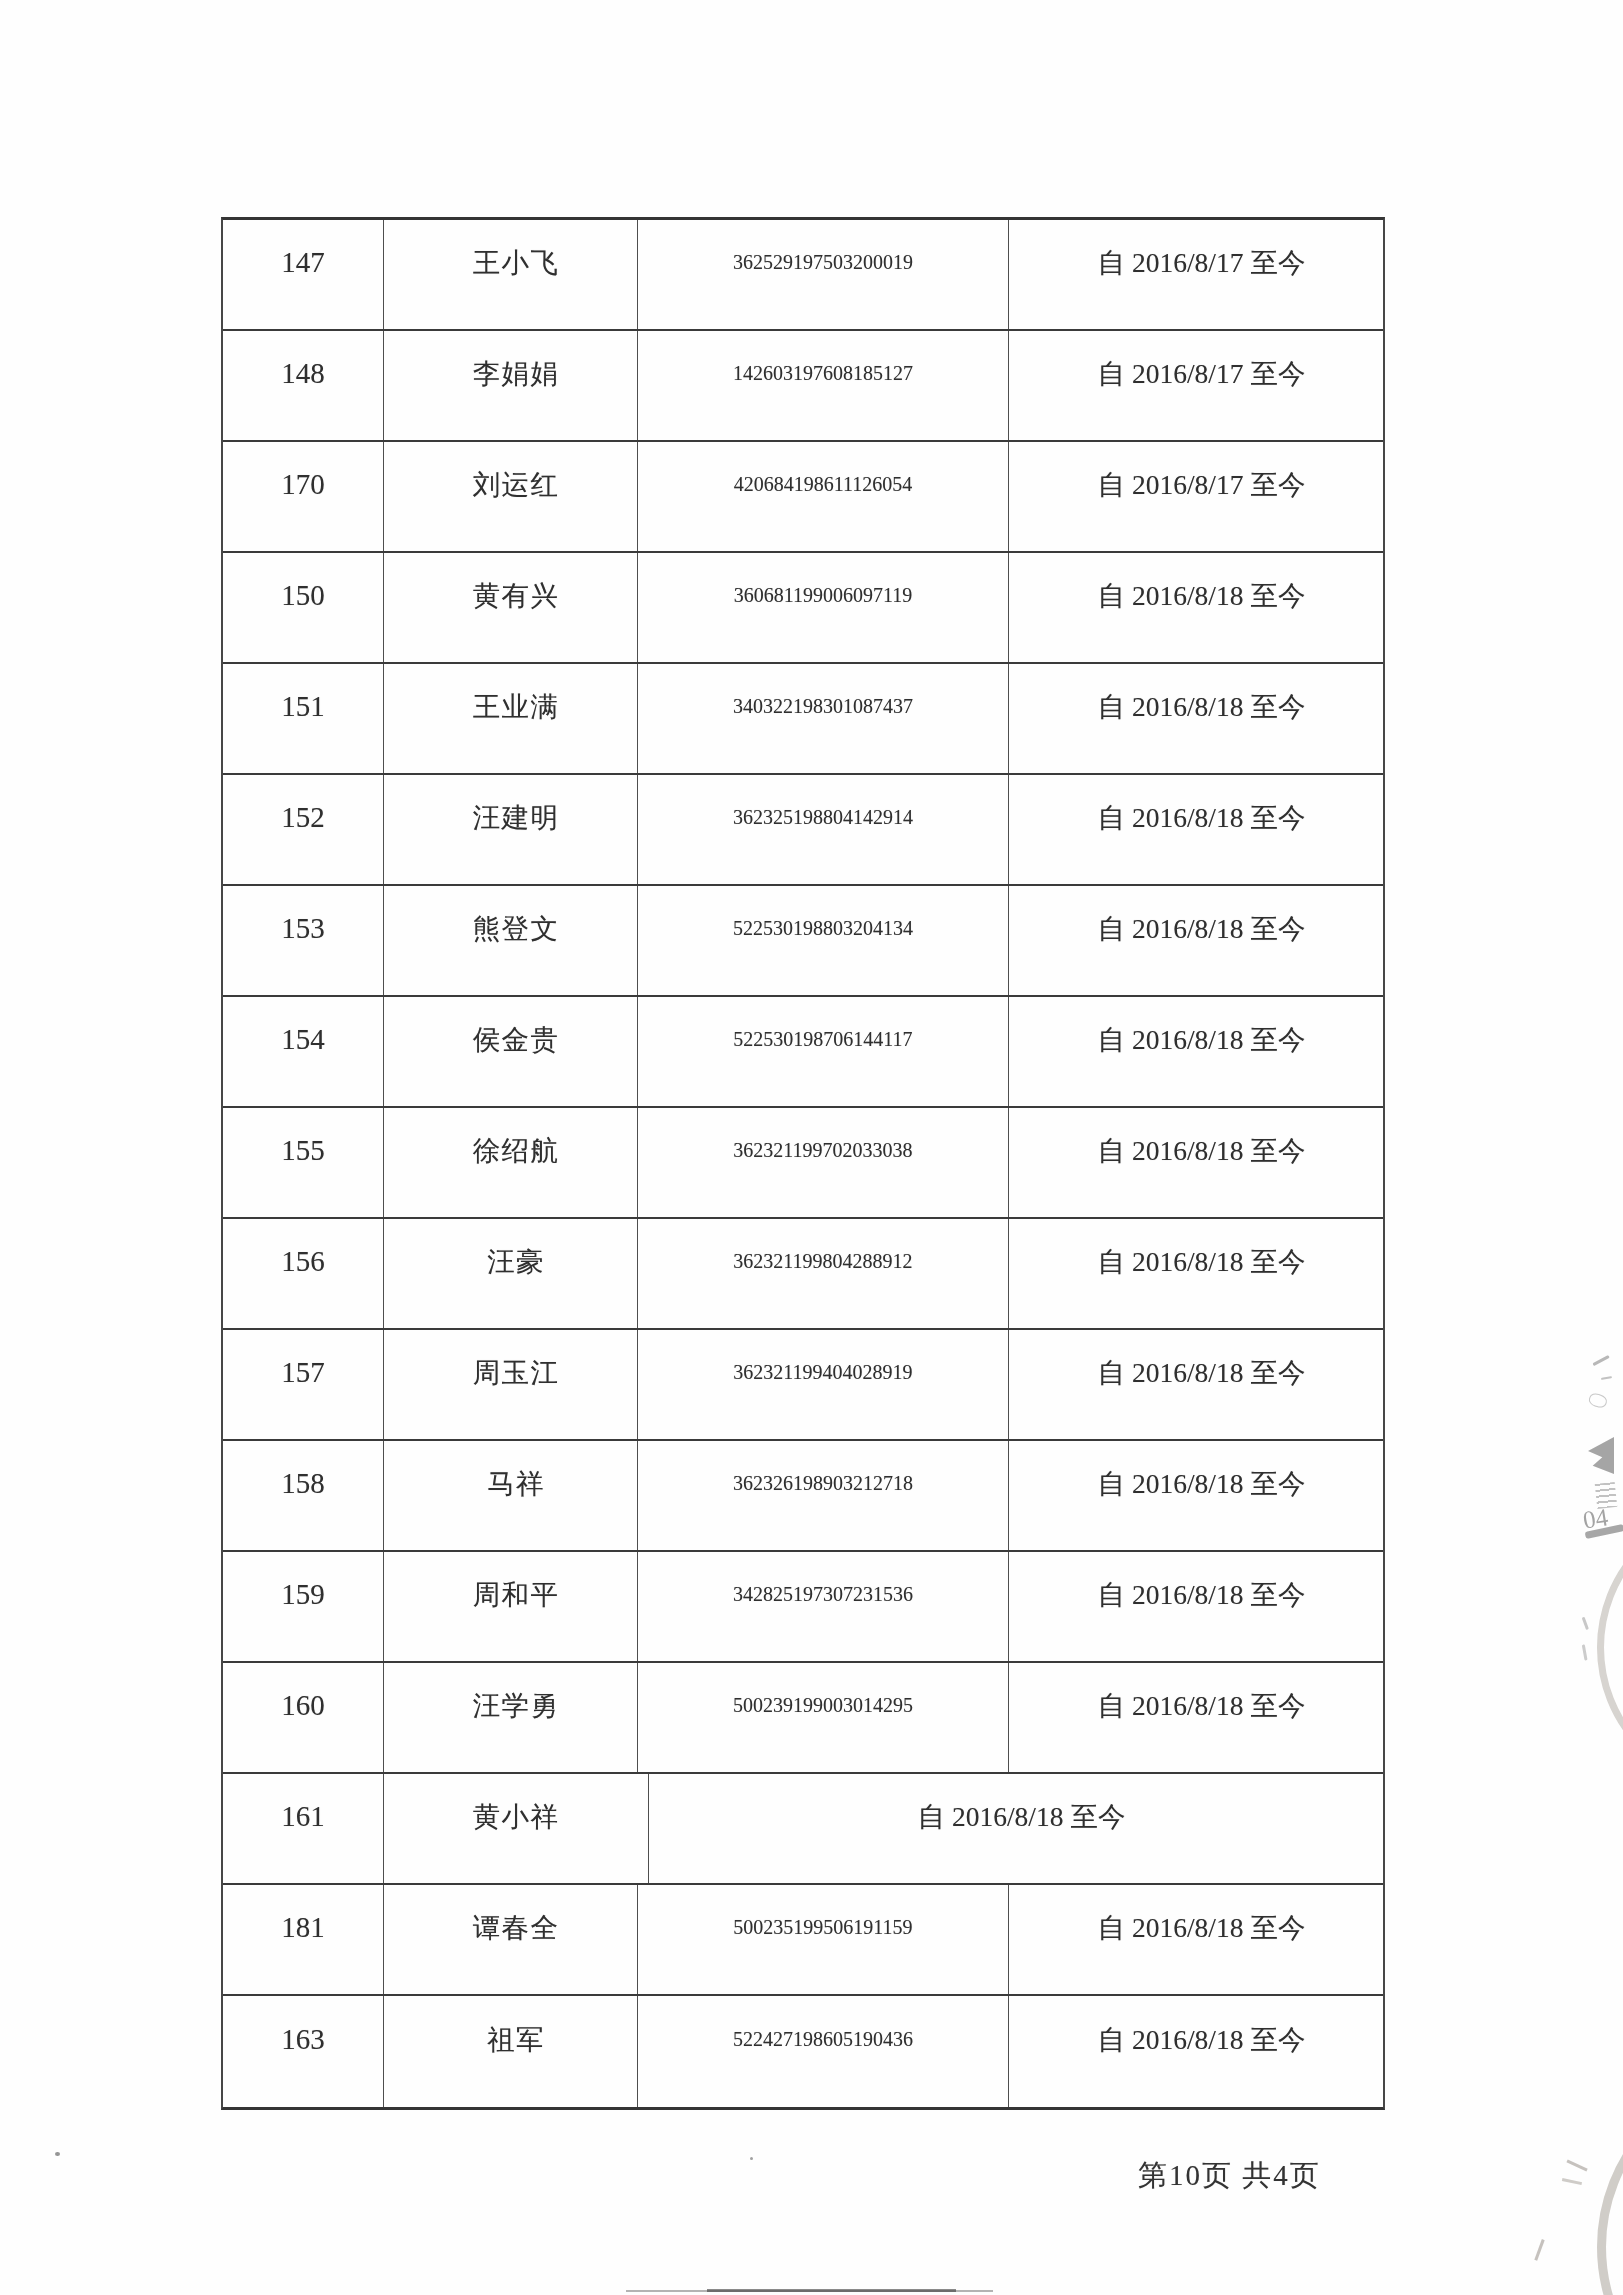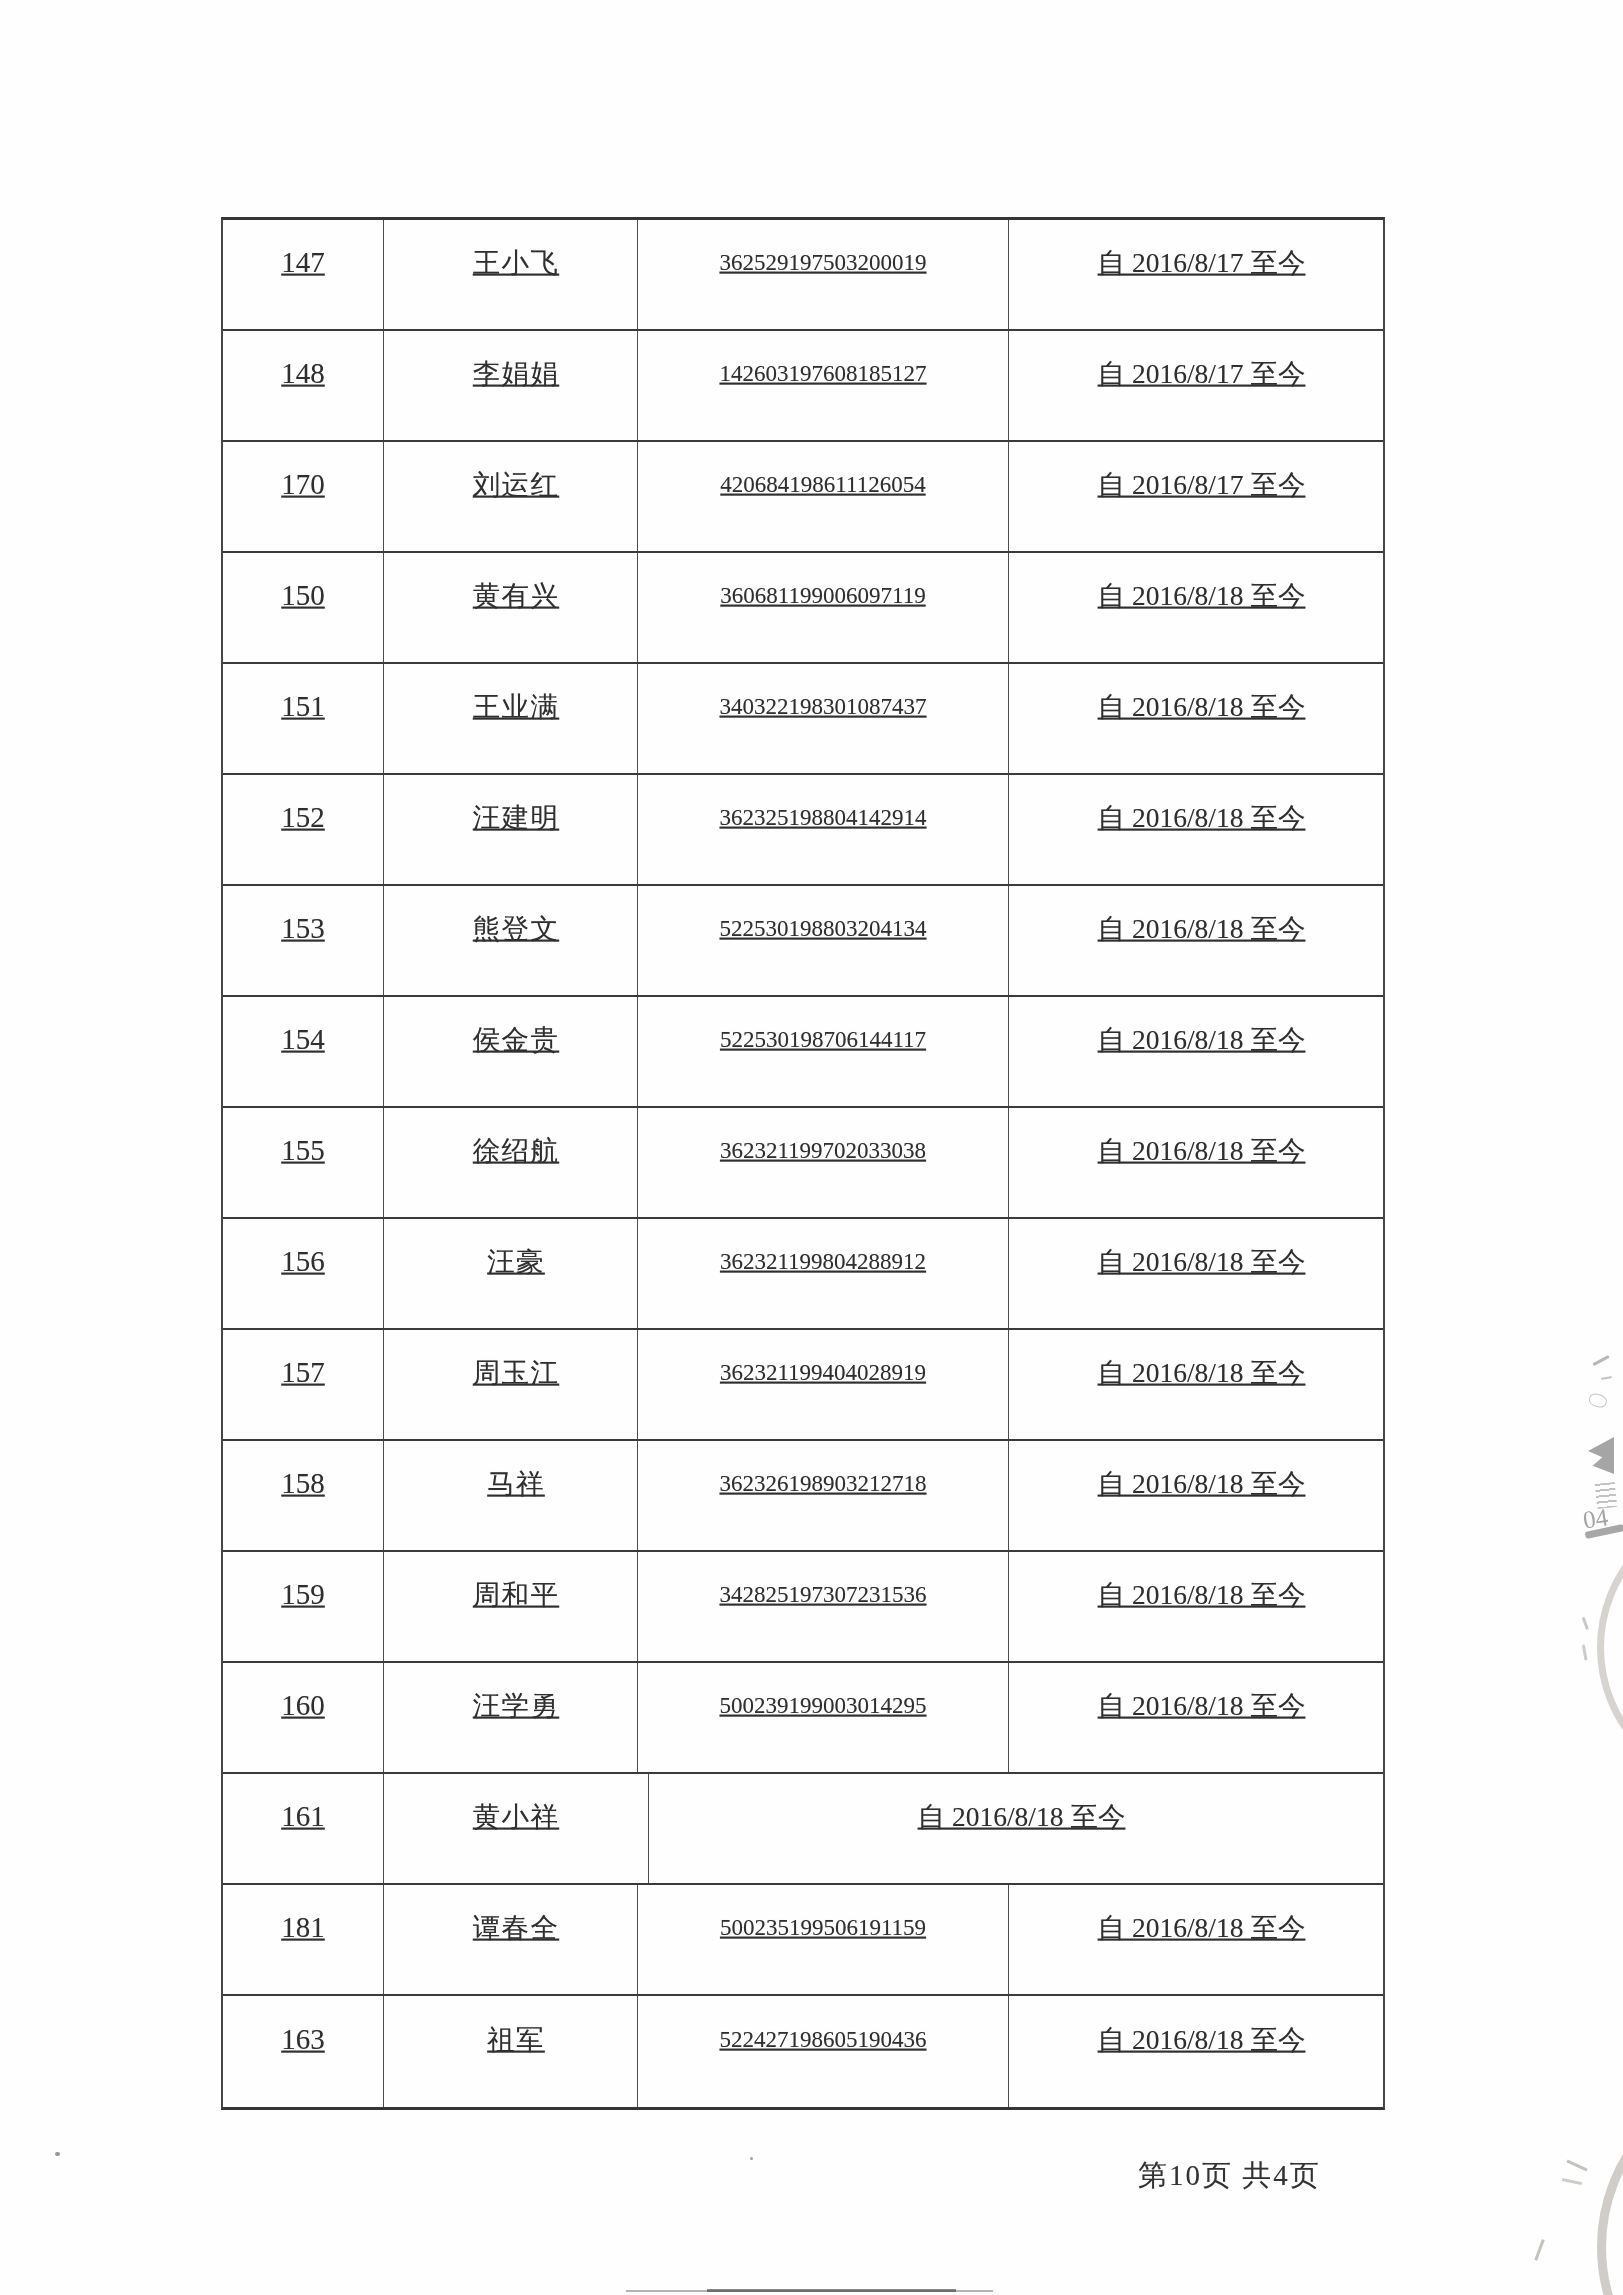--- a/index.html
+++ b/index.html
@@ -18,21 +18,20 @@
   .roster-table {
     position: absolute;
     left: 221px;
     top: 217px;
     width: 1164px;
     border-top: 3.3px solid #353535;
     border-bottom: 3.3px solid #353535;
     border-left: 2px solid #474747;
     border-right: 2px solid #474747;
     box-sizing: border-box;
-    text-decoration: underline;
   }
   .t-row {
     display: flex;
     height: 111px;
     border-bottom: 2.6px solid #3a3a3a;
     box-sizing: border-box;
   }
   .t-row:last-child { border-bottom: none; }
   .cell {
     display: flex;
@@ -42,21 +41,21 @@
     overflow: hidden;
   }
   .cell > span {
     transform: translateY(-12.4px);
     white-space: nowrap;
     text-shadow: 0 0 0.7px rgba(60,60,60,0.35);
   }
   .cell + .cell { border-left: 1.3px solid #4e4e4e; padding-left: 11px; }
   .col-no     { width: 160px; font-size: 29px; }
   .col-name   { width: 254px; font-size: 27.5px; letter-spacing: 1.3px; }
-  .col-id     { width: 360px; font-size: 23px; }
+  .col-id     { width: 360px; font-size: 20px; }
   .col-period { flex: 1; font-size: 27.5px; margin-left: 11px; }
 
   
   .page-footer {
     position: absolute;
     left: 1138px;
     top: 2156px;
     font-size: 29px;
     letter-spacing: 2px;
     color: #333;

